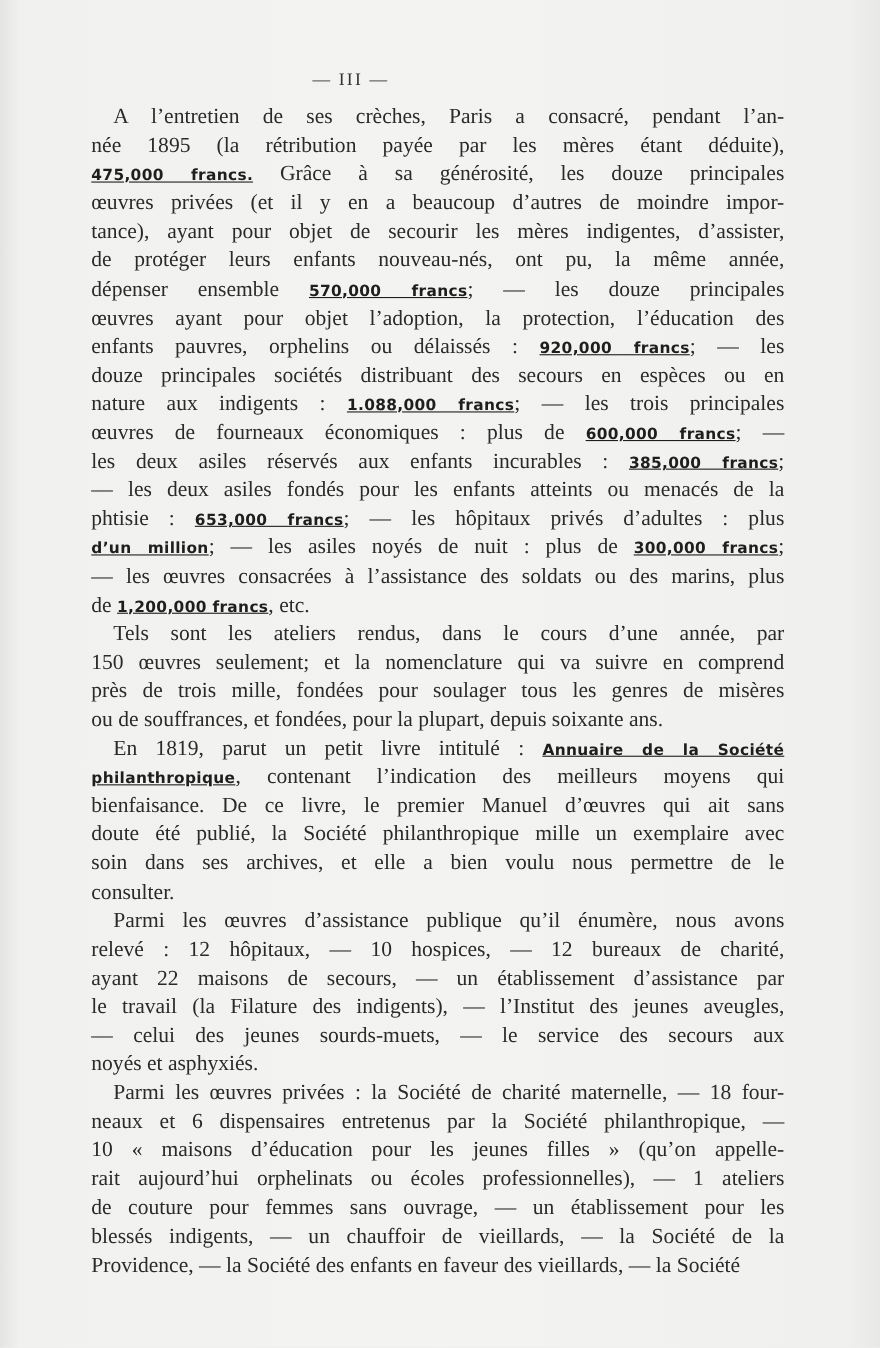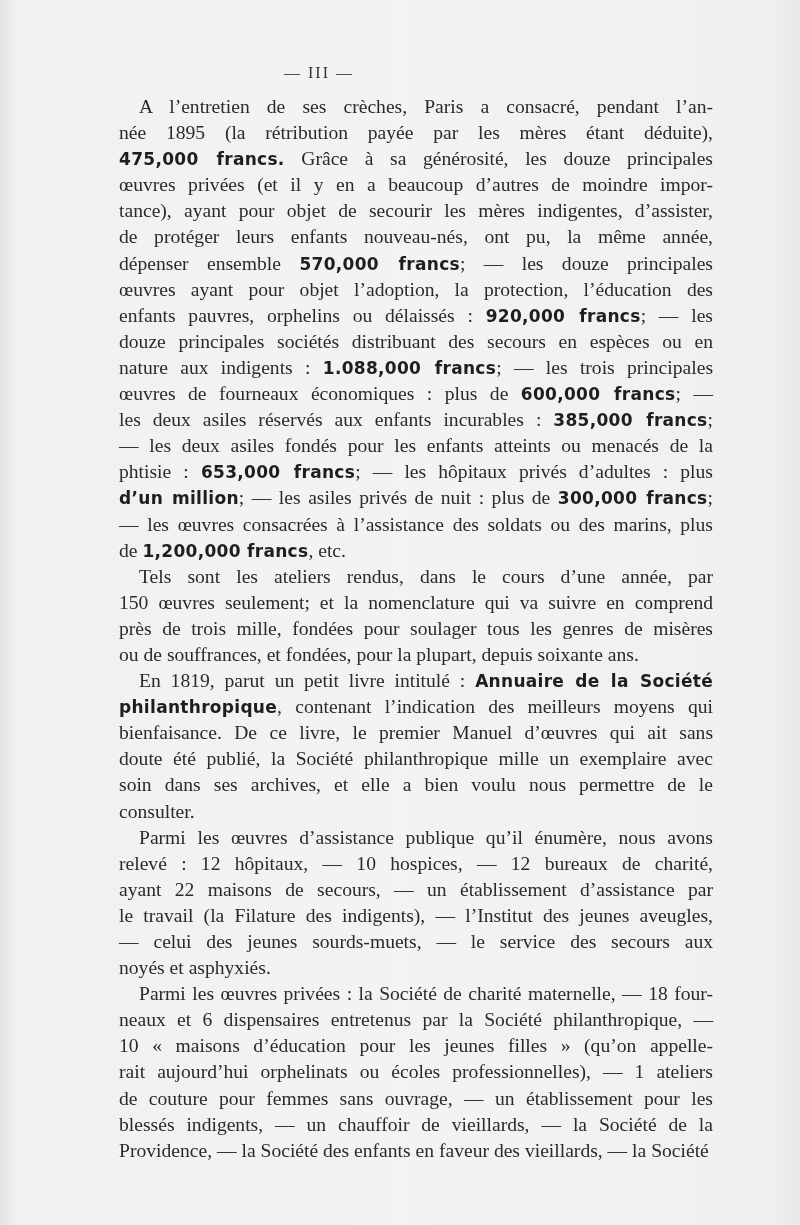--- a/index.html
+++ b/index.html
@@ -17,27 +17,26 @@
     position: absolute; top: 64px; left: 0; width: 638px; text-align: center;
     font-size: 16px; letter-spacing: 2px; color: #333;
   }
   .text {
     position: absolute; left: 83px; top: 94px; width: 630px;
     font-size: 19.6px; line-height: 26.1px;
   }
   .line {
     display: block; white-space: nowrap; text-align: justify; text-align-last: justify;
     height: 26.1px;
-    margin-left: 36px;
   }
   .line.last { text-align-last: left; }
   .indent { padding-left: 20px; }
   .b {
     font-family: "DejaVu Sans", "Liberation Sans", sans-serif;
-    font-weight: bold; font-size: 17px; color: #1e1e1e; letter-spacing: 0.3px;
+    font-weight: bold; font-size: 14px; color: #1e1e1e; letter-spacing: 0.3px; text-decoration: underline;
   }
   .i { }
 </style>
 </head>
 <body>
 
 <div class="page">
   <div class="folio">— III —</div>
   <div class="text" id="text">
       <div>
@@ -49,21 +48,21 @@
         <span class="line"><span>de protéger leurs enfants nouveau-nés, ont pu, la même année,</span></span>
         <span class="line"><span>dépenser ensemble </span><span class="b">570,000 francs</span><span>; — les douze principales</span></span>
         <span class="line"><span>œuvres ayant pour objet l’adoption, la protection, l’éducation des</span></span>
         <span class="line"><span>enfants pauvres, orphelins ou délaissés : </span><span class="b">920,000 francs</span><span>; — les</span></span>
         <span class="line"><span>douze principales sociétés distribuant des secours en espèces ou en</span></span>
         <span class="line"><span>nature aux indigents : </span><span class="b">1.088,000 francs</span><span>; — les trois principales</span></span>
         <span class="line"><span>œuvres de fourneaux économiques : plus de </span><span class="b">600,000 francs</span><span>; —</span></span>
         <span class="line"><span>les deux asiles réservés aux enfants incurables : </span><span class="b">385,000 francs</span><span>;</span></span>
         <span class="line"><span>— les deux asiles fondés pour les enfants atteints ou menacés de la</span></span>
         <span class="line"><span>phtisie : </span><span class="b">653,000 francs</span><span>; — les hôpitaux privés d’adultes : plus</span></span>
-        <span class="line"><span class="b">d’un million</span><span>; — les asiles privés de nuit : plus de </span><span class="b">300,000 francs</span><span>;</span></span>
+        <span class="line"><span class="b">d’un million</span><span>; — les asiles noyés de nuit : plus de </span><span class="b">300,000 francs</span><span>;</span></span>
         <span class="line"><span>— les œuvres consacrées à l’assistance des soldats ou des marins, plus</span></span>
         <span class="line last"><span>de </span><span class="b">1,200,000 francs</span><span>, etc.</span></span>
       </div>
       <div>
         <span class="line indent"><span>Tels sont les ateliers rendus, dans le cours d’une année, par</span></span>
         <span class="line"><span>150 œuvres seulement; et la nomenclature qui va suivre en comprend</span></span>
         <span class="line"><span class="i">près de trois mille,</span><span> fondées pour soulager tous les genres de misères</span></span>
         <span class="line last"><span>ou de souffrances, et fondées, pour la plupart, depuis soixante ans.</span></span>
       </div>
       <div>

